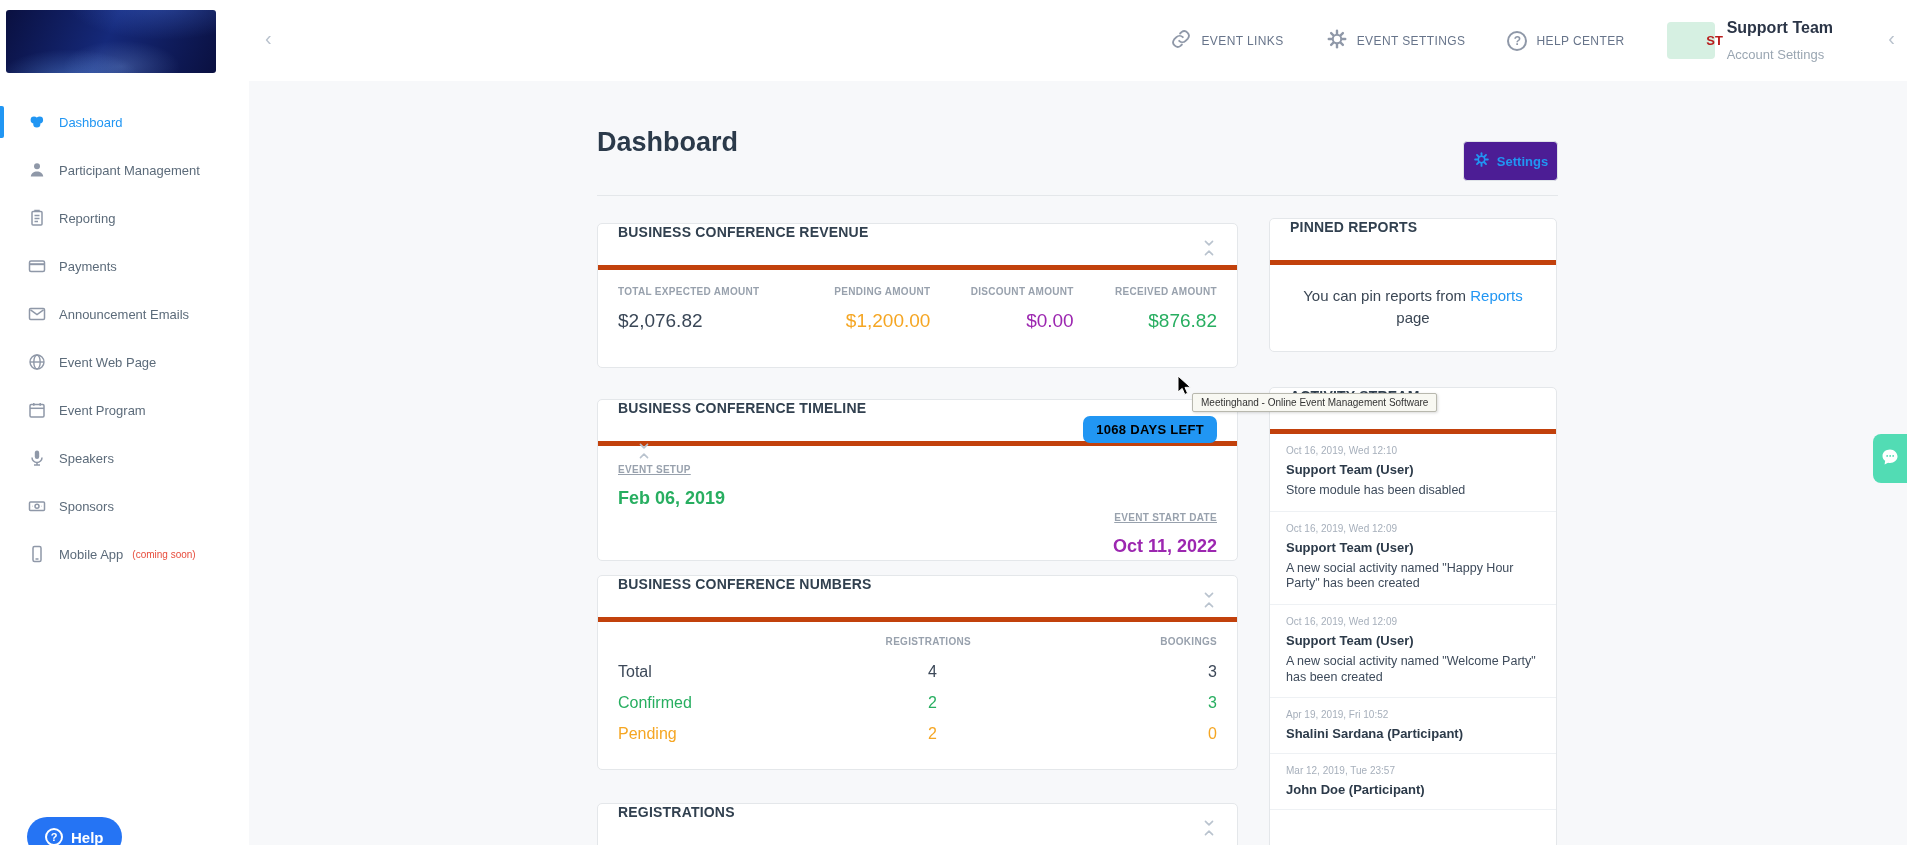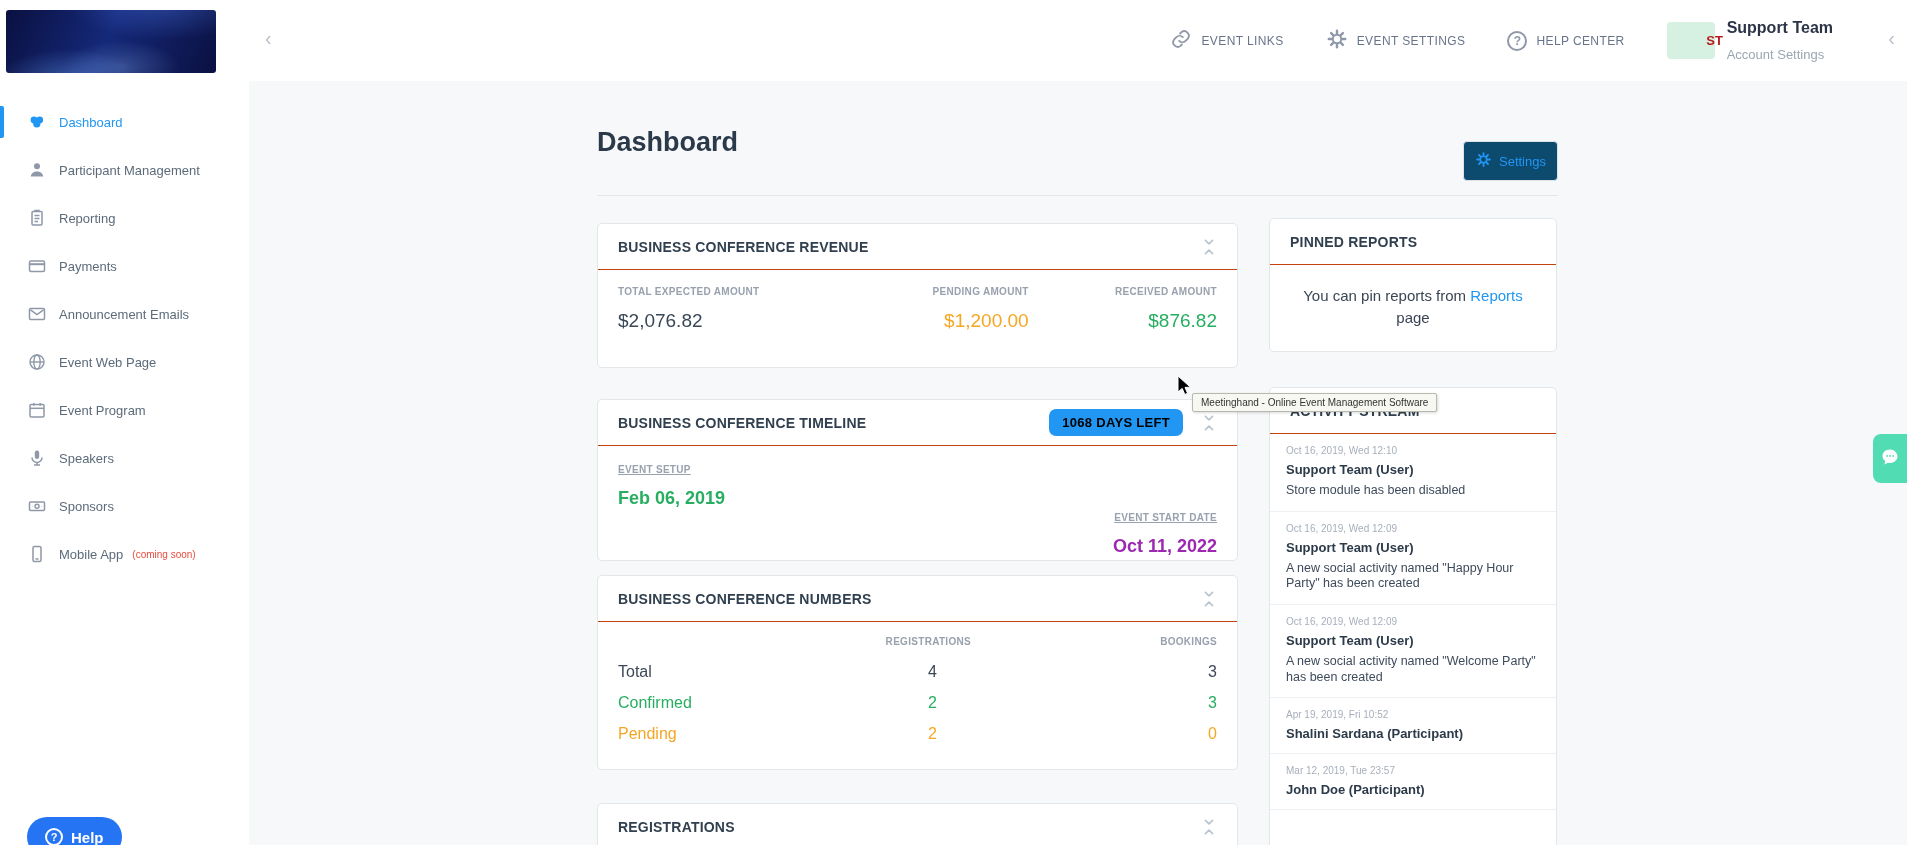--- a/index.html
+++ b/index.html
@@ -68,29 +68,29 @@
     background: var(--accent); border-radius: 0 2px 2px 0;
   }
   .side-note { font-size: 10px; color: var(--red); margin-left: 9px; }
   .sicon { width: 20px; height: 20px; flex: 0 0 20px; }
 
   
   .main { position: absolute; left: 249px; top: 81px; right: 0; bottom: 0; background: #f7f8fa; overflow: hidden; }
   .page-title { position: absolute; left: 348px; top: 46px; font-size: 27px; font-weight: bold; color: #2b3a4a; }
   .settings-btn {
     position: absolute; left: 1214px; top: 60px; width: 95px; height: 40px;
-    background: #0c4a6e; border: 1px solid #dfe3e8; border-radius: 4px;
+    background: #4c1d95; border: 1px solid #dfe3e8; border-radius: 4px;
     display: flex; align-items: center; justify-content: center; gap: 7px;
-    color: var(--accent); font-size: 13px; font-weight: 400; cursor: pointer;
+    color: var(--accent); font-size: 13px; font-weight: 700; cursor: pointer;
   }
   .title-divider { position: absolute; left: 348px; top: 114px; width: 961px; height: 1px; background: #e4e7ea; }
 
   .card { position: absolute; background: #fff; border: 1px solid #e4e7ea; border-radius: 5px; }
   .card-header {
-    height: 46px; border-bottom: 1px solid #c2410c; display: flex; align-items: center; padding: 0 20px;
+    height: 46px; border-bottom: 5px solid #c2410c; display: flex; padding: 0 20px; flex-direction: column;
   }
   .card-title { font-size: 14px; font-weight: bold; color: #31404f; letter-spacing: .2px; }
   .collapse-btn { margin-left: auto; cursor: pointer; display: flex; align-items: center; }
 
   
   .card-revenue { left: 348px; top: 142px; width: 641px; height: 145px; }
   .rev-body { display: flex; padding: 16px 20px 0 20px; }
   .metric { flex: 1; text-align: right; }
   .metric:first-child { flex: 1.18; text-align: left; }
   .metric-label { font-size: 10px; font-weight: 600; color: #98a1ad; letter-spacing: .3px; }
@@ -379,20 +379,24 @@
     <div class="rev-body">
       <div class="metric">
         <div class="metric-label">TOTAL EXPECTED AMOUNT</div>
         <div class="metric-value c-dark">$2,076.82</div>
       </div>
       <div class="metric">
         <div class="metric-label">PENDING AMOUNT</div>
         <div class="metric-value c-orange">$1,200.00</div>
       </div>
       <div class="metric">
+        <div class="metric-label">DISCOUNT AMOUNT</div>
+        <div class="metric-value c-purple">$0.00</div>
+      </div>
+      <div class="metric">
         <div class="metric-label">RECEIVED AMOUNT</div>
         <div class="metric-value c-green">$876.82</div>
       </div>
     </div>
   </div>
 
   <div class="card card-timeline">
     <div class="card-header">
       <span class="card-title">BUSINESS CONFERENCE TIMELINE</span>
       <span class="badge-days">1068 DAYS LEFT</span>

